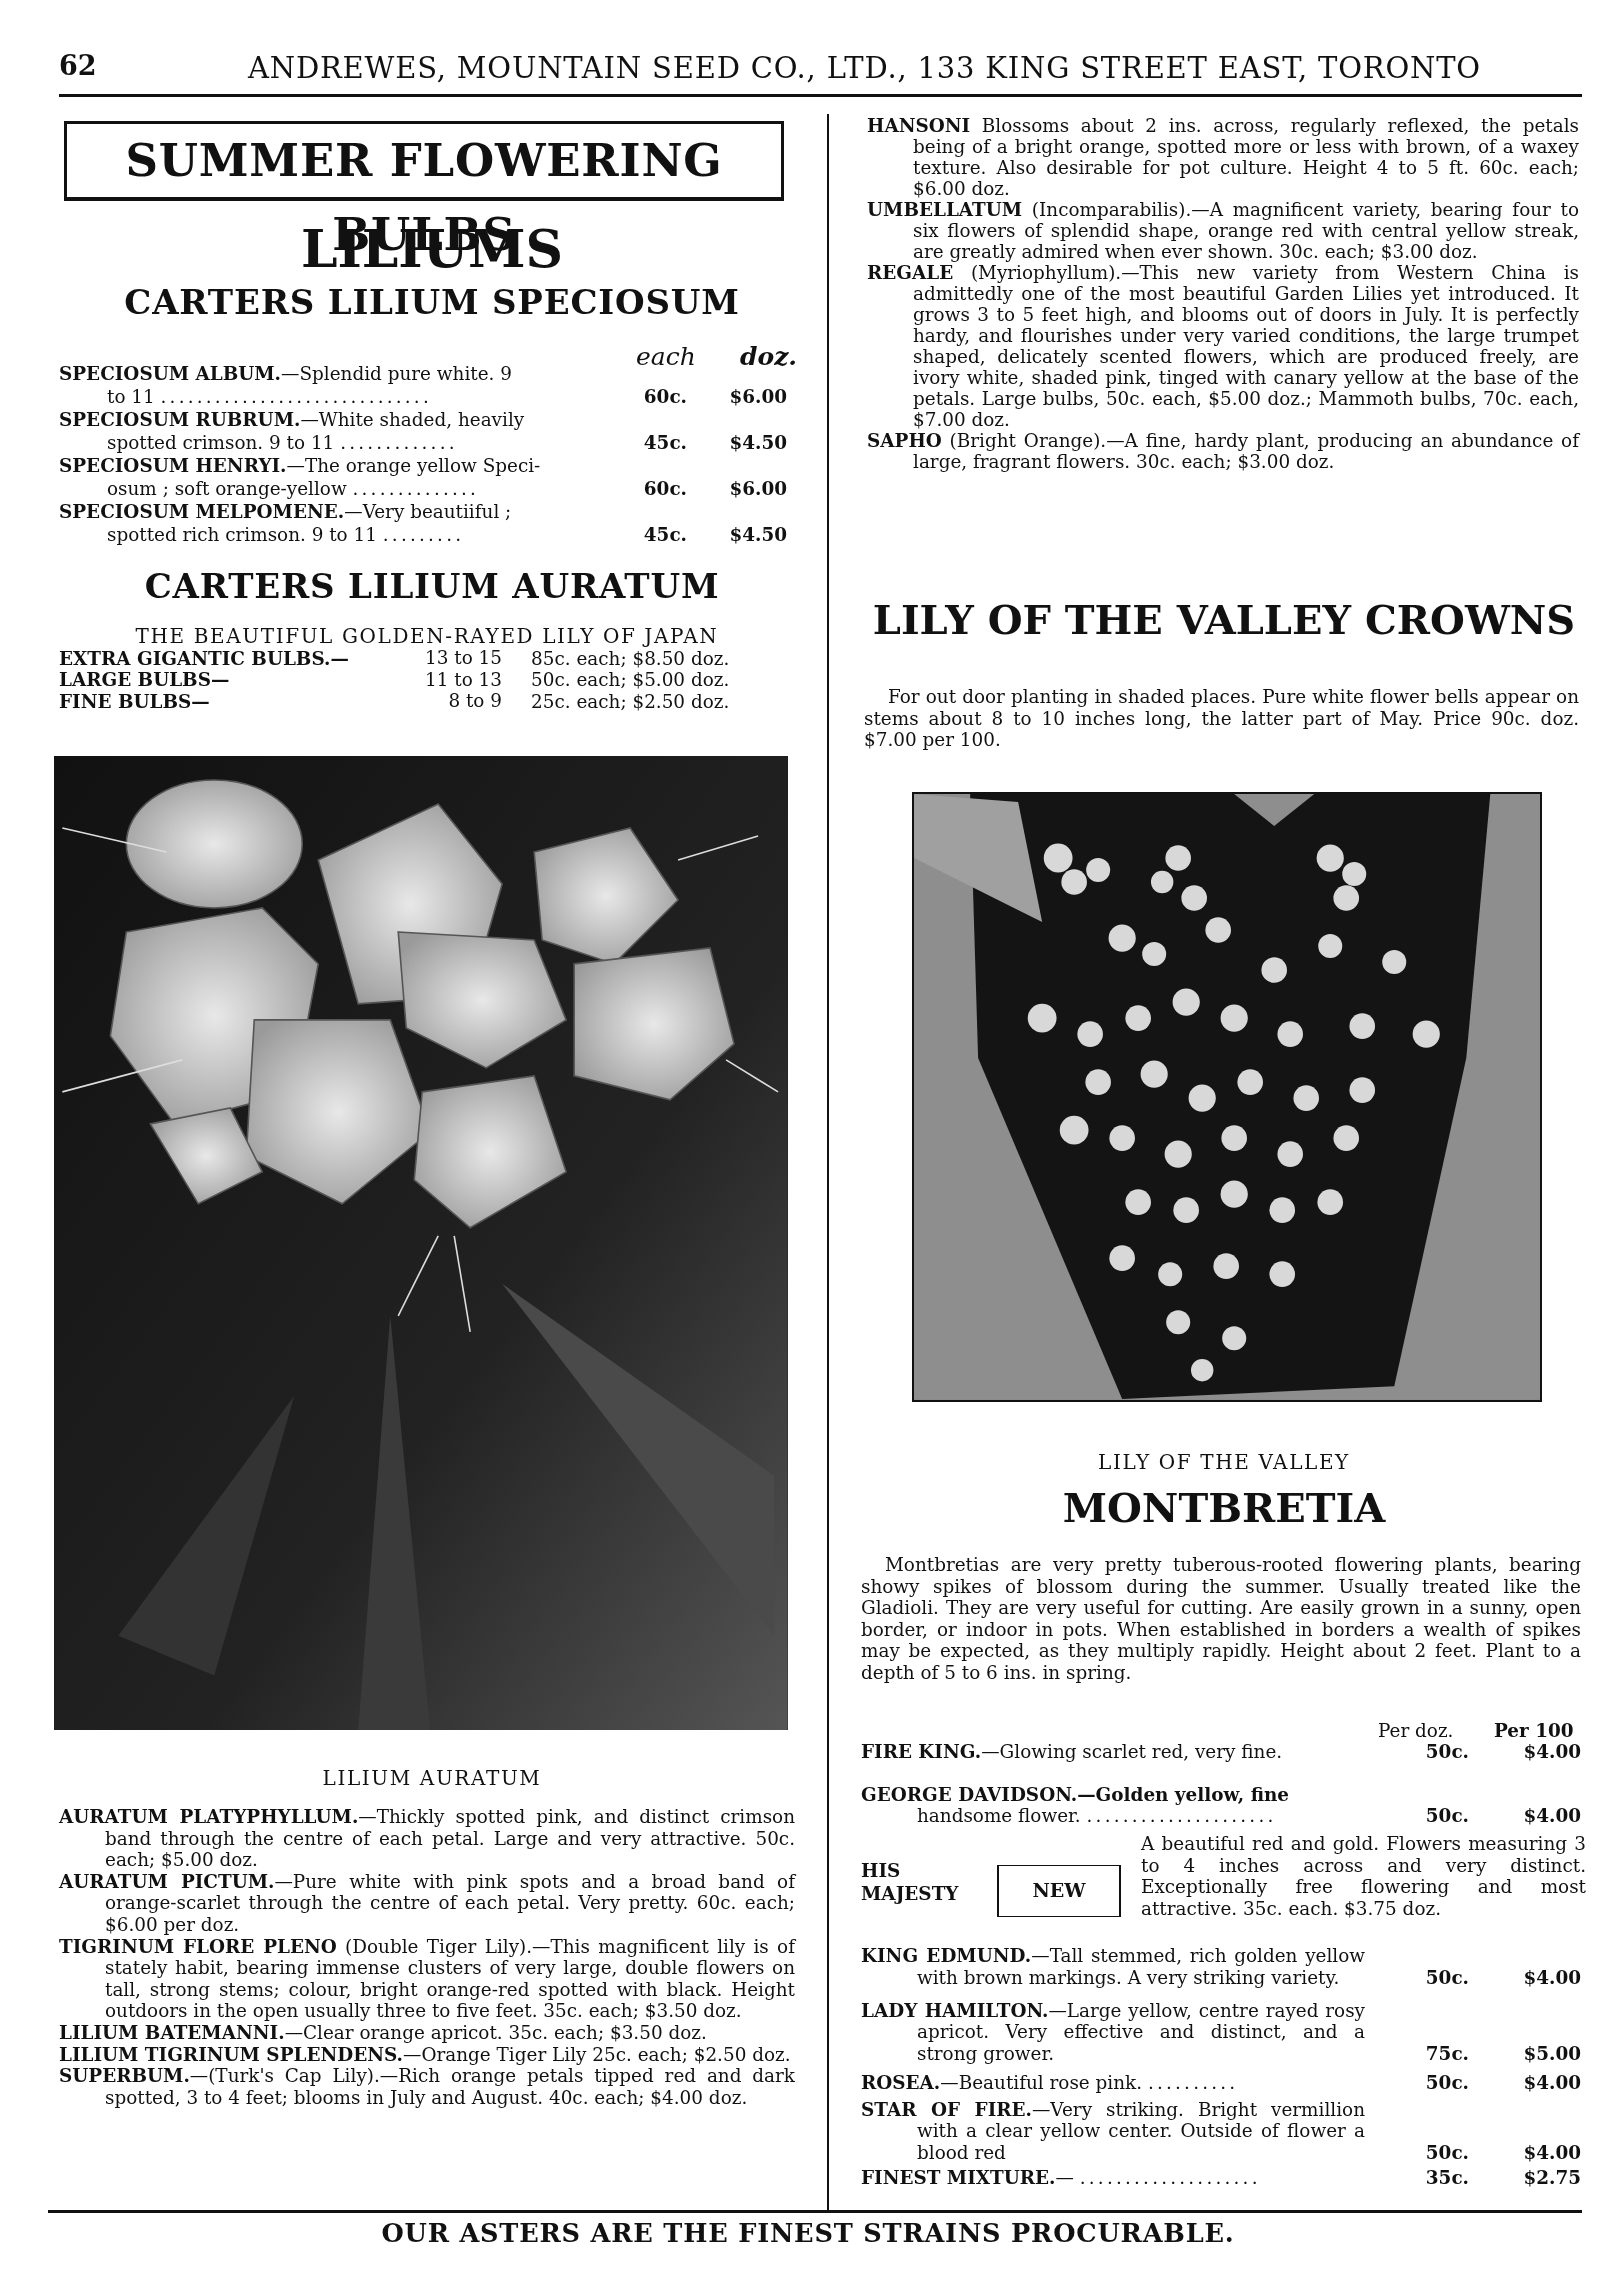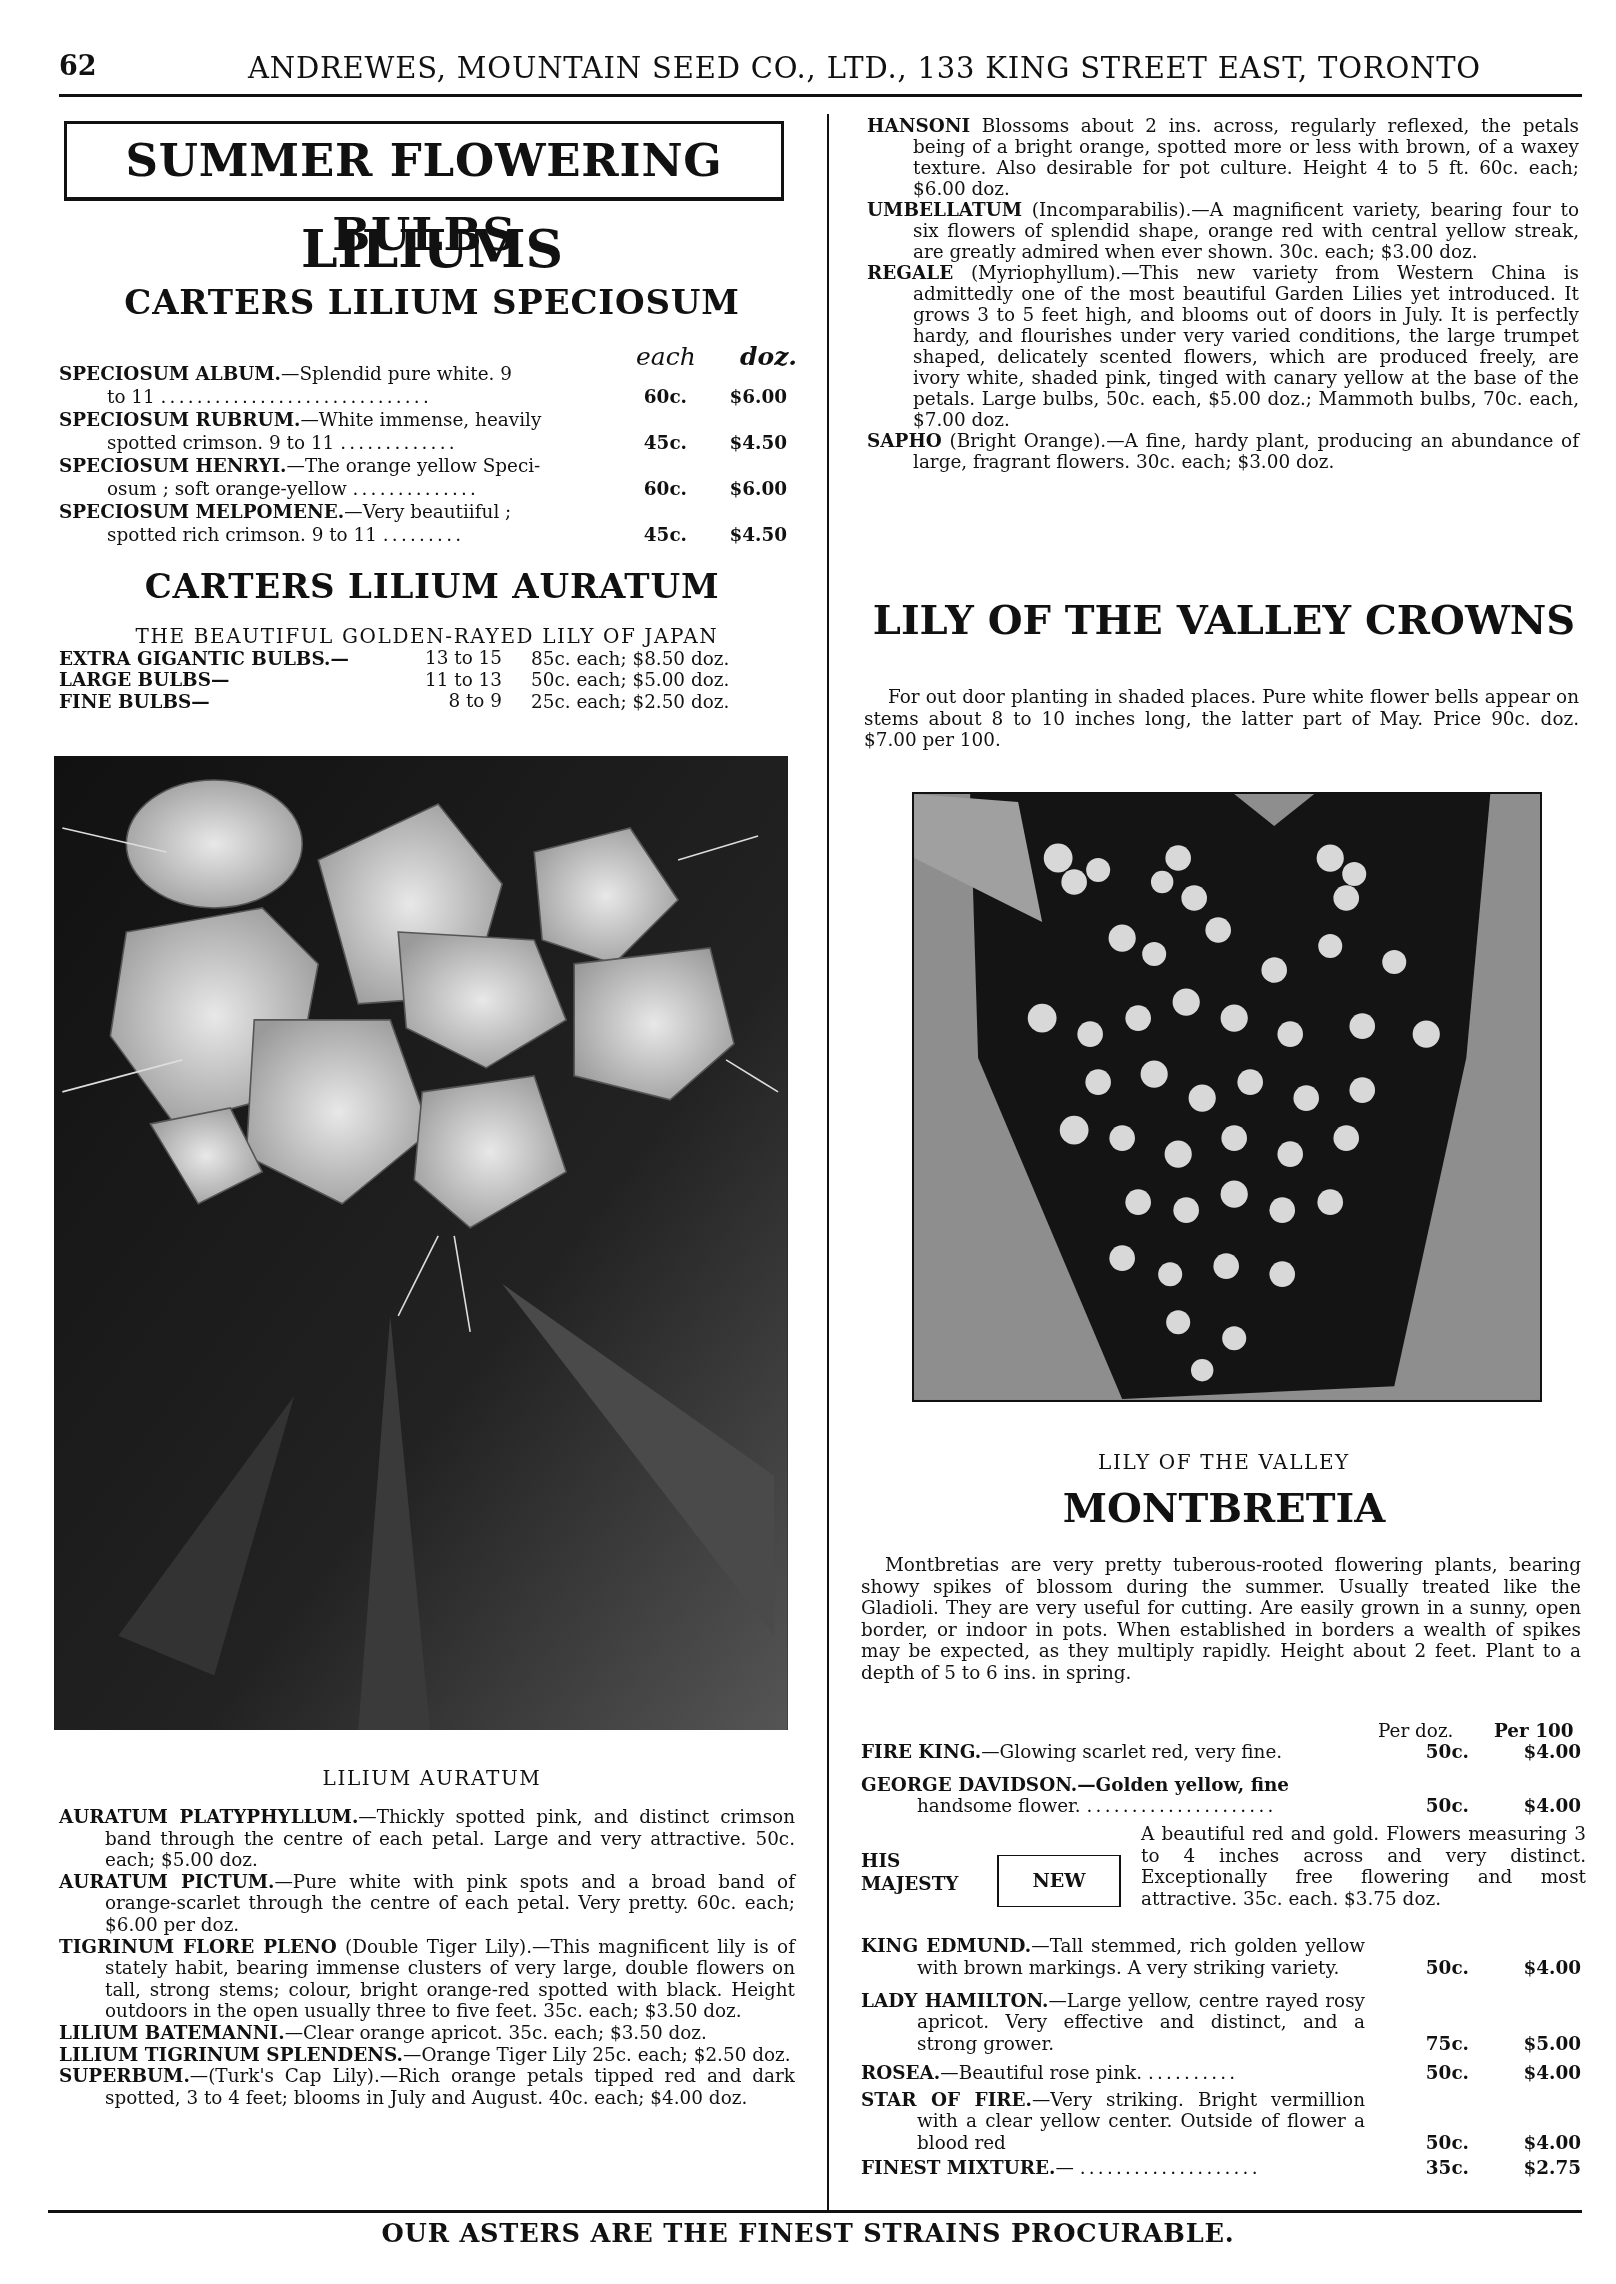--- a/index.html
+++ b/index.html
@@ -74,21 +74,21 @@
 <div class="colhdr" style="left:636px; top:342px;">each</div>
 <div class="colhdr b" style="left:740px; top:342px;">doz.</div>
 
 <div class="pricetbl" style="top:362px;">
   <div class="row">
     <div><span class="name">SPECIOSUM ALBUM.</span><span>—Splendid pure white. 9</span></div>
     <div class="desc2"><span>to 11</span> <span class="dots">..............................</span>
       <span class="each">60c.</span><span class="doz">$6.00</span></div>
   </div>
   <div class="row">
-    <div><span class="name">SPECIOSUM RUBRUM.</span><span>—White immense, heavily</span></div>
+    <div><span class="name">SPECIOSUM RUBRUM.</span><span>—White shaded, heavily</span></div>
     <div class="desc2"><span>spotted crimson. 9 to 11</span> <span class="dots">.............</span>
       <span class="each">45c.</span><span class="doz">$4.50</span></div>
   </div>
   <div class="row">
     <div><span class="name">SPECIOSUM HENRYI.</span><span>—The orange yellow Speci-</span></div>
     <div class="desc2"><span>osum ; soft orange-yellow</span> <span class="dots">..............</span>
       <span class="each">60c.</span><span class="doz">$6.00</span></div>
   </div>
   <div class="row">
     <div><span class="name">SPECIOSUM MELPOMENE.</span><span>—Very beautiiful ;</span></div>
@@ -243,21 +243,21 @@
 
 <div class="abs" style="left:1378px; top:1720px; font-size:18.4px;">Per doz.</div>
 <div class="abs b" style="left:1494px; top:1720px; font-size:18.4px;">Per 100</div>
 
 <div class="mont-list" style="top:1741px;">
   <div class="row">
     <div class="txt"><span class="b">FIRE KING.</span><span>—Glowing scarlet red, very fine.</span></div>
     <span class="pd" style="top:0;">50c.</span>
       <span class="p100" style="top:0;">$4.00</span>
   </div>
-  <div class="row" style="margin-top:11px;">
+  <div class="row" style="margin-top:21px;">
     <div class="txt"><span class="b">GEORGE DAVIDSON.</span><span class="b">—Golden yellow, fine</span></div>
     <div class="indent"><span>handsome flower.</span> <span style="letter-spacing:3.2px;">.....................</span></div>
     <span class="pd" style="top:21.6px;">50c.</span>
       <span class="p100" style="top:21.6px;">$4.00</span>
   </div>
 
   <div class="row" style="height:112px; margin-top:6.4px;">
     <div class="abs b" style="left:0; top:27px; line-height:22.4px;">
       <div>HIS</div>
       <div>MAJESTY</div>

